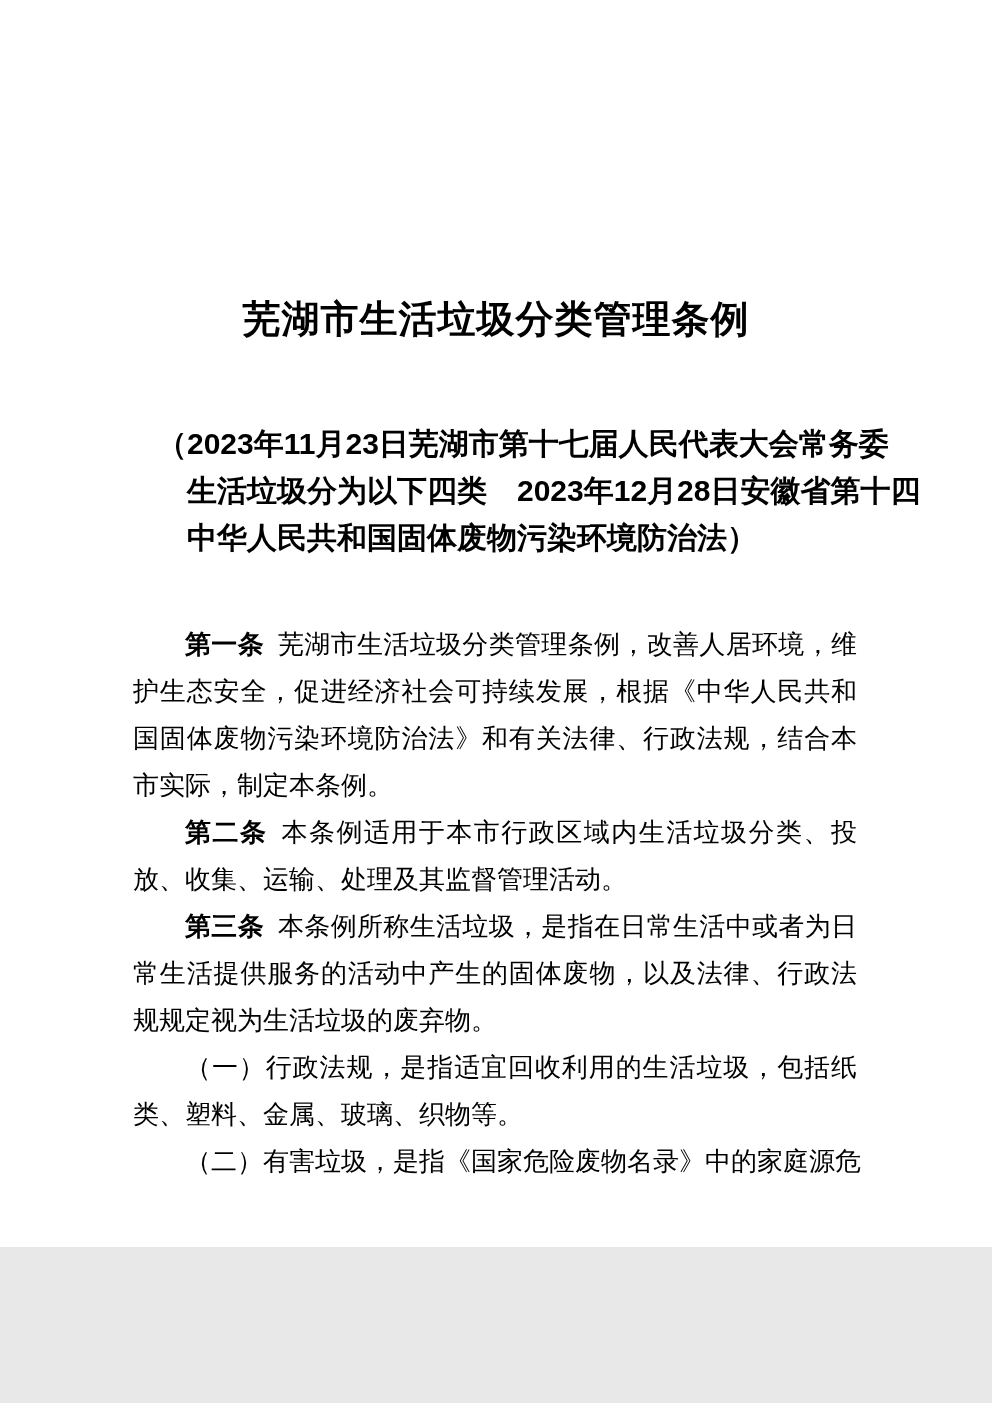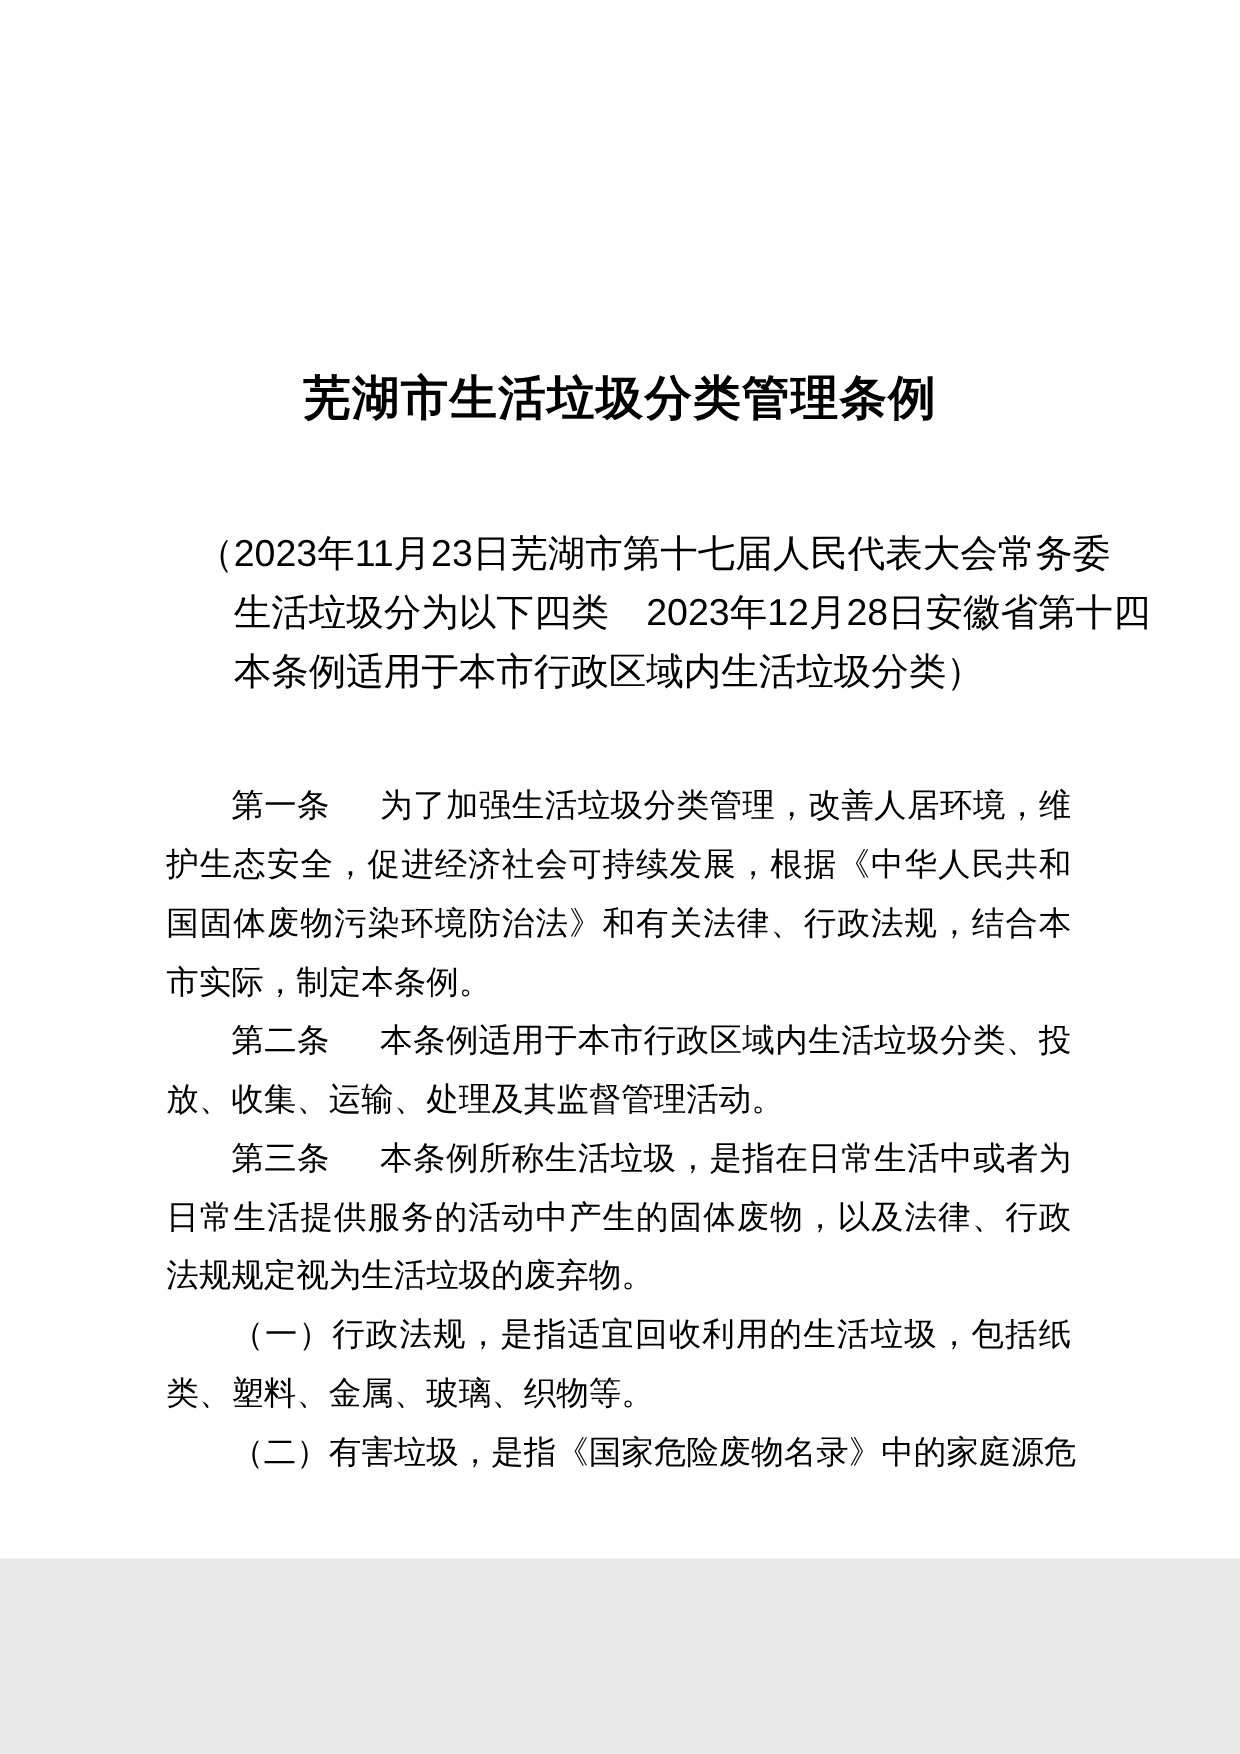--- a/index.html
+++ b/index.html
@@ -20,40 +20,40 @@
     font-weight:bold;
     font-size:38px;
     line-height:46px;
     letter-spacing:1px;
   }
   
   .preamble {
     margin:78px 0 0 187px;
     width:660px;
     font-family:"Liberation Sans","DejaVu Sans",sans-serif;
-    font-weight:normal;
+    font-weight:bold;
     font-size:30px;
     line-height:47px;
   }
   .preamble-line { white-space:nowrap; }
   .preamble-line.first { text-indent:-30px; }
   
   .body-text {
     margin:60px 135px 0 133px;
     width:724px;
     font-size:26px;
     line-height:47px;
     text-align:justify;
     text-justify:inter-ideograph;
   }
   .body-text p { margin:0; text-indent:2em; }
   .art-label {
     font-family:"Liberation Sans","DejaVu Sans",sans-serif;
-    font-weight:normal;
-    margin-right:40px;
+    font-weight:bold;
+    margin-right:14px;
   }
   .art-label:empty { display:none; margin:0; }
   .nowrap { white-space:nowrap; overflow:visible; }
   
   .page-number {
     position:absolute;
     left:800px; top:1336px;
     font-size:21px;
     letter-spacing:1px;
     color:#1a1a1a;
@@ -99,25 +99,25 @@
 </head>
 <body>
 
 <div class="page">
 
   <div class="doc-title">芜湖市生活垃圾分类管理条例</div>
 
   <div class="preamble">
     <div class="preamble-line first">（2023年11月23日芜湖市第十七届人民代表大会常务委</div>
     <div class="preamble-line">生活垃圾分为以下四类　2023年12月28日安徽省第十四</div>
-    <div class="preamble-line">本条例适用于本市行政区域内生活垃圾分类）</div>
+    <div class="preamble-line">中华人民共和国固体废物污染环境防治法）</div>
   </div>
 
   <div class="body-text">
-    <p><span class="art-label">第一条</span><span>为了加强生活垃圾分类管理，改善人居环境，维护生态安全，促进经济社会可持续发展，根据《中华人民共和国固体废物污染环境防治法》和有关法律、行政法规，结合本市实际，制定本条例。</span></p>
+    <p><span class="art-label">第一条</span><span>芜湖市生活垃圾分类管理条例，改善人居环境，维护生态安全，促进经济社会可持续发展，根据《中华人民共和国固体废物污染环境防治法》和有关法律、行政法规，结合本市实际，制定本条例。</span></p>
     <p><span class="art-label">第二条</span><span>本条例适用于本市行政区域内生活垃圾分类、投放、收集、运输、处理及其监督管理活动。</span></p>
     <p><span class="art-label">第三条</span><span>本条例所称生活垃圾，是指在日常生活中或者为日常生活提供服务的活动中产生的固体废物，以及法律、行政法规规定视为生活垃圾的废弃物。</span></p>
     <p><span>（一）行政法规，是指适宜回收利用的生活垃圾，包括纸类、塑料、金属、玻璃、织物等。</span></p>
     <p class="nowrap"><span>（二）有害垃圾，是指《国家危险废物名录》中的家庭源危</span></p>
   </div>
 
   <div class="page-number">— 1 —</div>
 
   <div class="watermark">
     <span class="wm-star">

